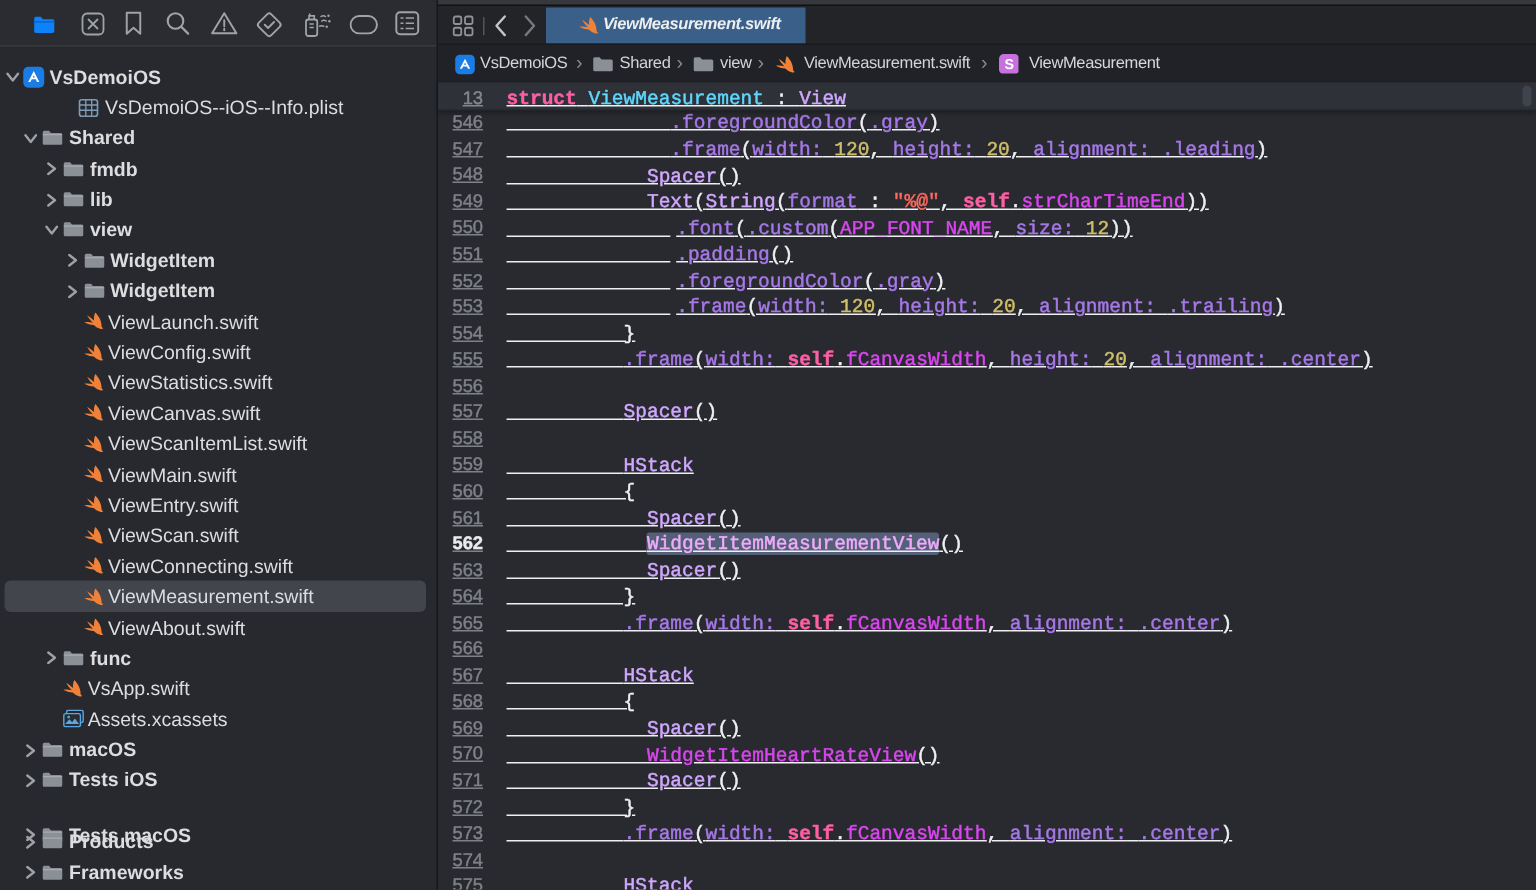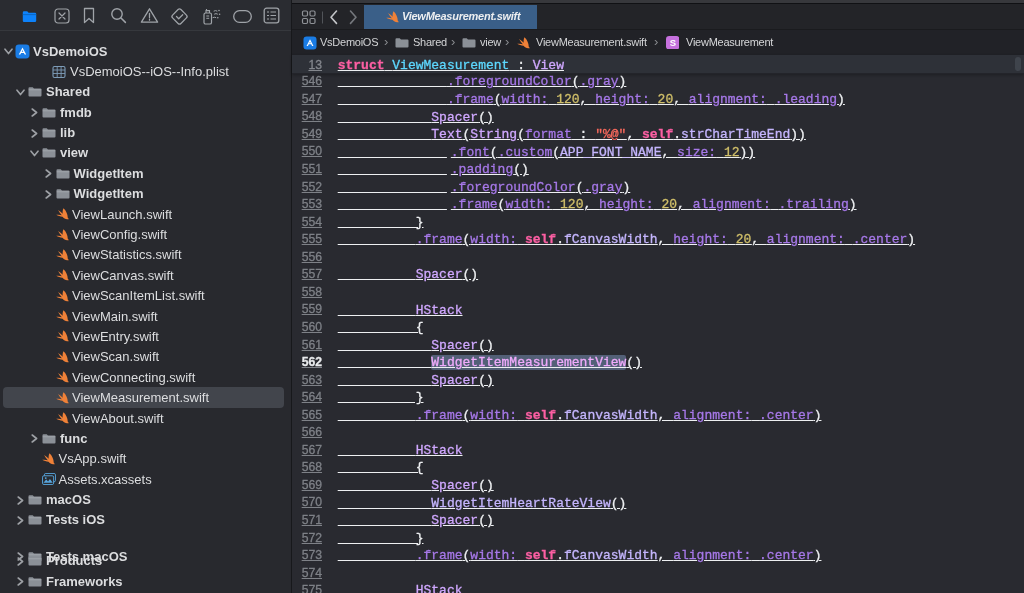--- a/index.html
+++ b/index.html
@@ -25,21 +25,21 @@
 .code{font-family:"Liberation Mono",monospace;font-size:13px;line-height:17.55px;white-space:pre;-webkit-text-stroke:0.3px currentColor;}
 #gutter{left:292px;top:73.3px;width:30px;text-align:right;font-size:12.2px;line-height:17.55px;color:#7e8187;font-family:"Liberation Sans",sans-serif;}
 #codepre{left:337.7px;top:73.44px;color:#eef0f2;}
 #stickynum{left:292px;top:56.74px;width:30px;text-align:right;font-size:12.2px;line-height:17.55px;color:#84878d;}
 #stickycode{left:337.7px;top:56.74px;color:#eef0f2;}
 .k{color:#fc5fa3;font-weight:bold;text-align:center;}
 .ty{color:#d0a8ff;}
 .fn{color:#a678e8;}
 .nm{color:#d0bf69;}
 .st{color:#fc6a5d;}
-.pr{color:#c4b5fd;}
+.pr{color:#d946ef;}
 .decl{color:#5dd8ff;}
 .sel{background:#536077;border-radius:2px;color:#f0abfc;}
 .curnum{color:#e8eaec;font-weight:600;}
 </style>
 </head>
 <body>
 <div class="abs" id="sidebar"></div>
 <div class="abs" id="iconbar"></div>
 <div class="abs" id="tree" style="position: absolute; left: 0px; top: 0px; width: 291px; height: 593px; overflow: hidden;">
     <div class="row" style="left:0;top:41px;width:291px;">

